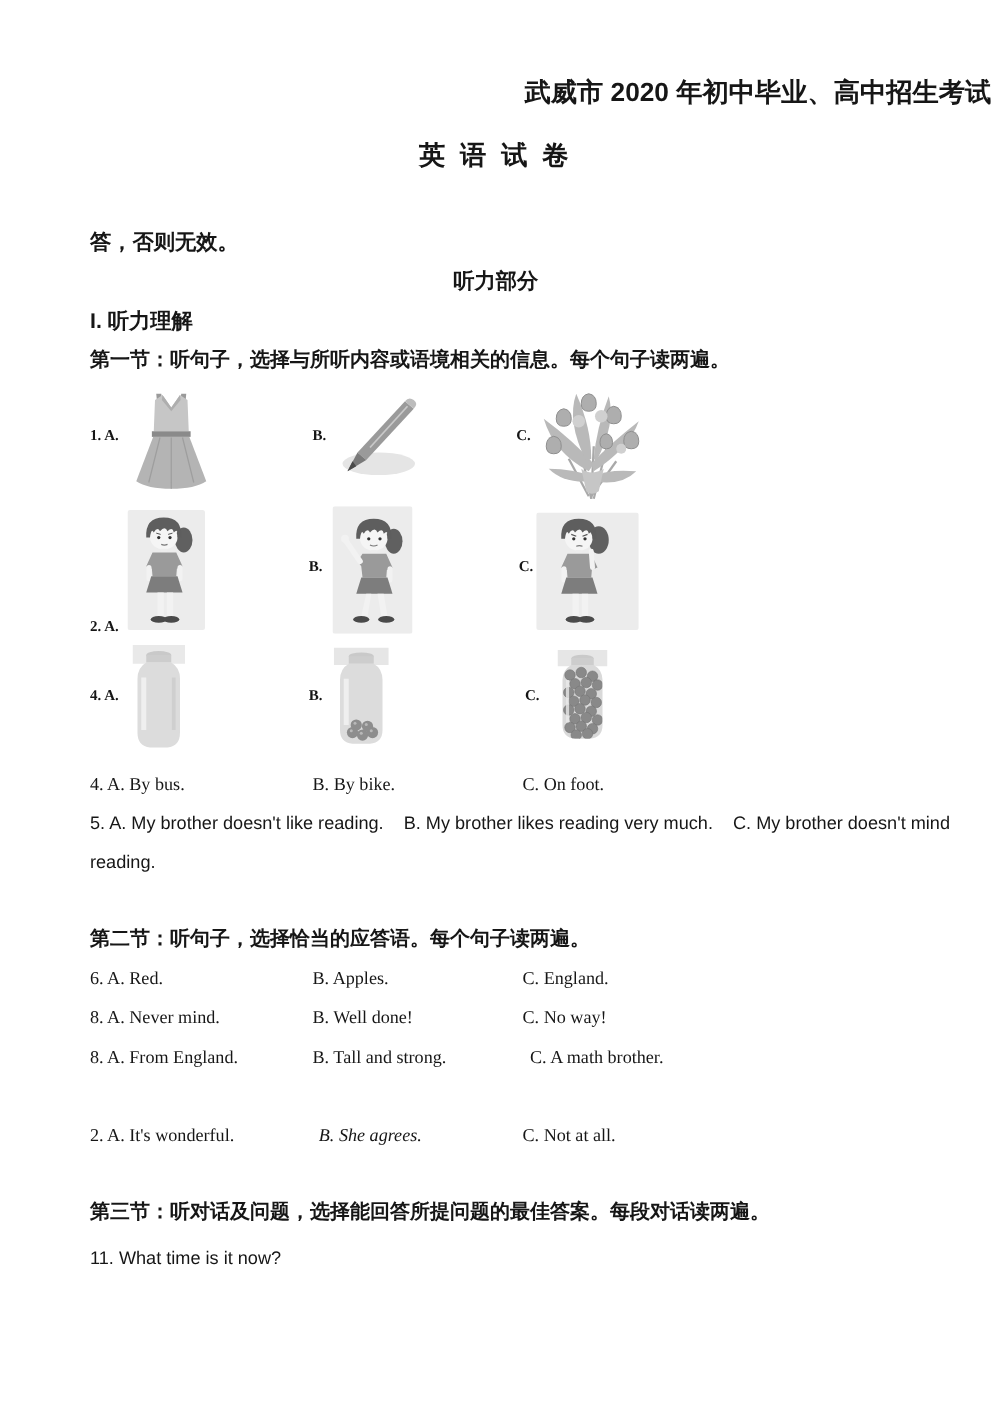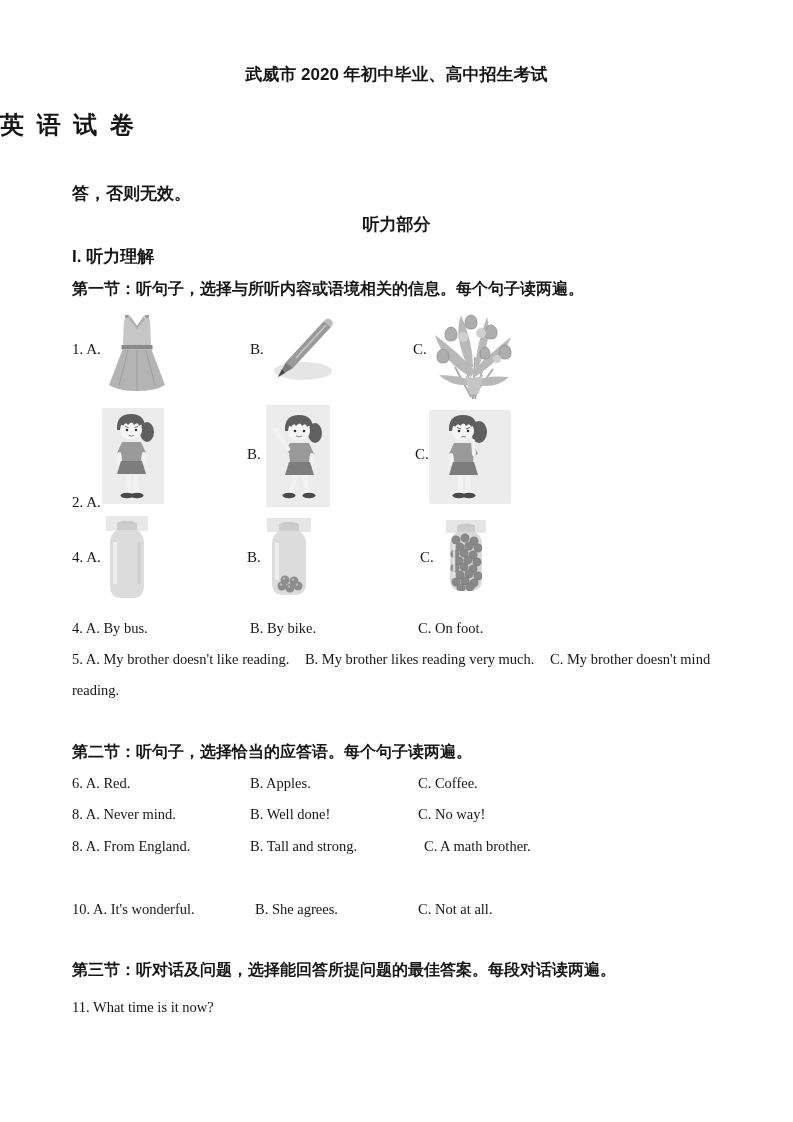--- a/index.html
+++ b/index.html
@@ -1,27 +1,27 @@
 <!DOCTYPE html>
 <html><head>
 <meta charset="utf-8">
 <style>
   html,body{margin:0;padding:0;background:#fff;}
   .page{position:relative;width:793px;height:1122px;background:#fff;color:#161616;overflow:hidden;}
   .abs{position:absolute;}
   .cn{font-family:"Liberation Sans","DejaVu Sans",sans-serif;font-weight:700;}
-  .en{font-family:Liberation Serif, serif;font-weight:400;}
-  .title{top:60px;left:0;right:0;text-align:center;font-size:17px;line-height:30px;}
-  .subtitle{top:110px;left:0;right:0;font-size:24px;line-height:30px;letter-spacing:3px;}
+  .en{font-family:Liberation Sans, sans-serif;font-weight:400;}
+  .title{top:60px;left:0;right:0;text-align:right;font-size:21px;line-height:30px;}
+  .subtitle{top:110px;left:0;right:0;text-align:center;font-size:21px;line-height:30px;letter-spacing:3px;}
   .notice1{top:149px;left:72px;width:660px;font-size:17px;line-height:24px;}
   .notice2{top:182px;left:72px;width:660px;font-size:17px;line-height:24px;}
   .part-title{top:213px;left:0;right:0;text-align:center;font-size:17px;line-height:24px;}
   .sec-head{left:72px;font-size:17px;line-height:24px;}
   .sec-instr{left:72px;font-size:16px;line-height:24px;}
-  .pic-label{font-size:15px;font-family:"Liberation Serif","DejaVu Serif",serif;}
+  .pic-label{font-size:12px;font-family:"Liberation Serif","DejaVu Serif",serif;font-weight:bold;}
   .optrow{left:72px;width:680px;height:22px;font-size:14.5px;font-family:"Liberation Serif","DejaVu Serif",serif;}
   .optrow .cA{position:absolute;left:0;white-space:nowrap;}
   .optrow .cB{position:absolute;left:178px;white-space:nowrap;}
   .optrow .cC{position:absolute;left:346px;white-space:nowrap;}
   .q5row{left:72px;width:700px;font-size:14.5px;white-space:nowrap;}
   .q5row span{margin-right:12px;}
   .imgbox{display:block;}
 </style>
 </head>
 <body>
@@ -246,34 +246,34 @@
     <span>B. My brother likes reading very much.</span>
     <span>C. My brother doesn't mind</span>
   </div>
   <div class="abs en" style="top:682px;left:72px;font-size:14.5px;">reading.</div>
 
   <div class="abs cn sec-instr" style="top:740px;">第二节：听句子，选择恰当的应答语。每个句子读两遍。</div>
 
   <div class="abs optrow" style="top:775px;">
     <span class="cA">6. A. Red.</span>
     <span class="cB">B. Apples.</span>
-    <span class="cC">C. Coffee.</span>
+    <span class="cC">C. England.</span>
   </div>
   <div class="abs optrow" style="top:806px;">
     <span class="cA">8. A. Never mind.</span>
     <span class="cB">B. Well done!</span>
     <span class="cC">C. No way!</span>
   </div>
   <div class="abs optrow" style="top:838px;text-align:center;">
     <span class="cA">8. A. From England.</span>
     <span class="cB">B. Tall and strong.</span>
     <span class="cC" style="left:352px;">C. A math brother.</span>
   </div>
   <div class="abs optrow" style="top:901px;">
-    <span class="cA">10. A. It's wonderful.</span>
-    <span class="cB" style="left:183px;">B. She agrees.</span>
+    <span class="cA">2. A. It's wonderful.</span>
+    <span class="cB" style="left:183px;font-style:italic;">B. She agrees.</span>
     <span class="cC">C. Not at all.</span>
   </div>
 
   <div class="abs cn sec-instr" style="top:958px;">第三节：听对话及问题，选择能回答所提问题的最佳答案。每段对话读两遍。</div>
   <div class="abs en" style="top:999px;left:72px;font-size:14.5px;">11. What time is it now?</div>
 
 </div>
 
 </body></html>

